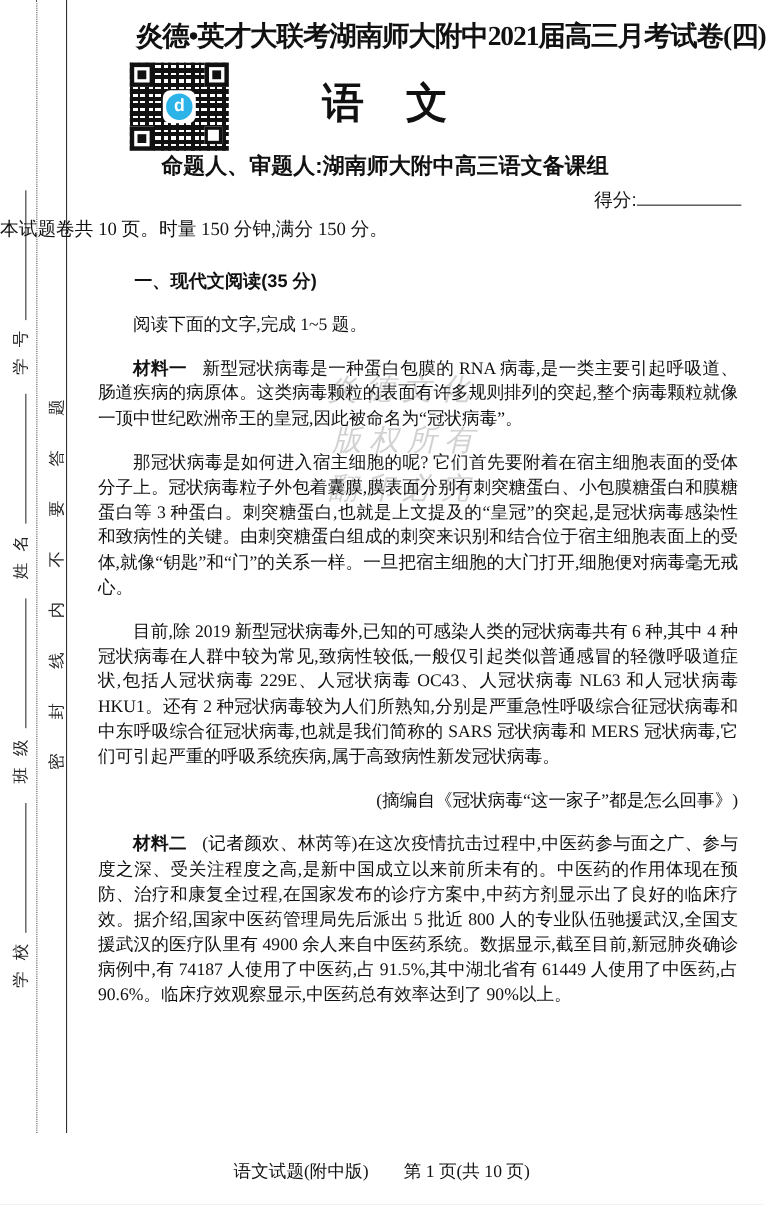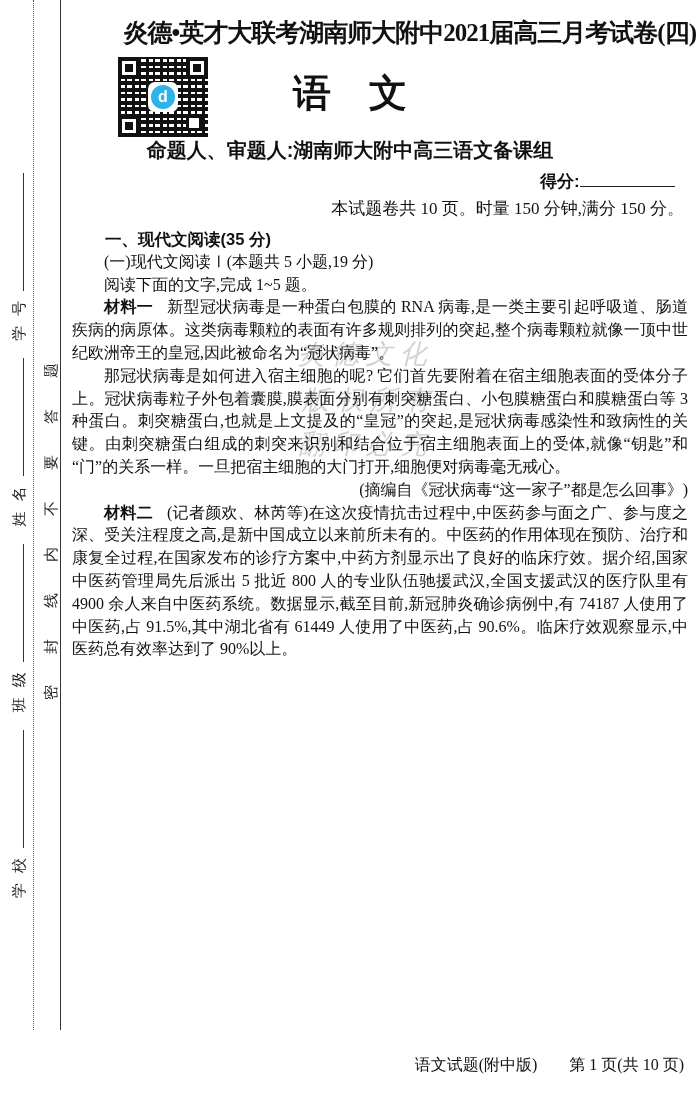--- a/index.html
+++ b/index.html
@@ -60,37 +60,37 @@
   }
   #subject-title {
     position:absolute; left:0; right:0; top:68px; text-align:center;
     font-size:38px; font-weight:bold; font-family:"Liberation Sans", sans-serif; z-index:1;
   }
   #setter-line {
     position:absolute; left:0; right:0; top:137px; text-align:center;
     font-size:20px; font-weight:bold; font-family:"Liberation Sans", sans-serif; z-index:1;
   }
   #score-line { position:absolute; left:540px; top:170px; font-size:17px; z-index:1; }
-  #score-label { font-weight:bold; font-family:"Liberation Sans", sans-serif; }
+  #score-label { font-weight:normal; font-family:"Liberation Sans", sans-serif; }
   #score-blank { display:inline-block; width:95px; height:15px; border-bottom:1px solid #222; }
-  #instructions { position:absolute; left:0; right:16px; top:197px; text-align:right; font-size:17px; z-index:1;padding-left:36px; }
+  #instructions { position:absolute; left:0; right:0; top:197px; text-align:left; font-size:17px; z-index:1; }
   
   #content {
     position:absolute; left:72px; right:12px; top:228px; z-index:1;
     font-size:16px; line-height:22.8px; text-align:justify; text-justify:inter-character;
   }
-  #content p { margin:0; text-indent:2em; }
+  #content p { margin:17px; text-indent:2em; }
   #section-heading {
     font-weight:bold; font-family:"Liberation Sans", sans-serif; text-indent:0; font-size:16.5px;
   }
   .mat-label { font-family:"Liberation Sans", sans-serif; font-weight:bold; margin-right:14px; }
   .mat-label:empty { display:none; }
   .attribution { text-align:right; text-indent:0 !important; }
   
-  #page-footer { position:absolute; left:0; right:16px; top:1055px; text-align:right; font-size:16px; z-index:1; }
+  #page-footer { position:absolute; left:0; right:6px; top:1055px; text-align:center; font-size:16px; z-index:1; }
 </style>
 </head>
 <body>
 
 <div id="page">
 
   <div id="seal-dotted-line" class="vline"></div>
   <div id="seal-solid-line" class="vline"></div>
 
   <div id="student-fields">
@@ -122,25 +122,25 @@
   <div id="setter-line">命题人、审题人:湖南师大附中高三语文备课组</div>
 
   <div id="score-line">
     <span id="score-label">得分:</span><span id="score-blank"></span>
   </div>
 
   <div id="instructions">本试题卷共 10 页。时量 150 分钟,满分 150 分。</div>
 
   <div id="content">
     <p id="section-heading">一、现代文阅读(35 分)</p>
-    <p>(一)现代文阅读Ⅰ(本题共 5 小题,19 分)</p>
     <p>阅读下面的文字,完成 1~5 题。</p>
 
     <p><b class="mat-label">材料一</b><span>新型冠状病毒是一种蛋白包膜的 RNA 病毒,是一类主要引起呼吸道、肠道疾病的病原体。这类病毒颗粒的表面有许多规则排列的突起,整个病毒颗粒就像一顶中世纪欧洲帝王的皇冠,因此被命名为“冠状病毒”。</span></p>
     <p><span>那冠状病毒是如何进入宿主细胞的呢? 它们首先要附着在宿主细胞表面的受体分子上。冠状病毒粒子外包着囊膜,膜表面分别有刺突糖蛋白、小包膜糖蛋白和膜糖蛋白等 3 种蛋白。刺突糖蛋白,也就是上文提及的“皇冠”的突起,是冠状病毒感染性和致病性的关键。由刺突糖蛋白组成的刺突来识别和结合位于宿主细胞表面上的受体,就像“钥匙”和“门”的关系一样。一旦把宿主细胞的大门打开,细胞便对病毒毫无戒心。</span></p>
+    <p><span>目前,除 2019 新型冠状病毒外,已知的可感染人类的冠状病毒共有 6 种,其中 4 种冠状病毒在人群中较为常见,致病性较低,一般仅引起类似普通感冒的轻微呼吸道症状,包括人冠状病毒 229E、人冠状病毒 OC43、人冠状病毒 NL63 和人冠状病毒 HKU1。还有 2 种冠状病毒较为人们所熟知,分别是严重急性呼吸综合征冠状病毒和中东呼吸综合征冠状病毒,也就是我们简称的 SARS 冠状病毒和 MERS 冠状病毒,它们可引起严重的呼吸系统疾病,属于高致病性新发冠状病毒。</span></p>
 
     <p class="attribution">(摘编自《冠状病毒“这一家子”都是怎么回事》)</p>
 
     <p><b class="mat-label">材料二</b><span>(记者颜欢、林芮等)在这次疫情抗击过程中,中医药参与面之广、参与度之深、受关注程度之高,是新中国成立以来前所未有的。中医药的作用体现在预防、治疗和康复全过程,在国家发布的诊疗方案中,中药方剂显示出了良好的临床疗效。据介绍,国家中医药管理局先后派出 5 批近 800 人的专业队伍驰援武汉,全国支援武汉的医疗队里有 4900 余人来自中医药系统。数据显示,截至目前,新冠肺炎确诊病例中,有 74187 人使用了中医药,占 91.5%,其中湖北省有 61449 人使用了中医药,占 90.6%。临床疗效观察显示,中医药总有效率达到了 90%以上。</span></p>
   </div>
 
   <div id="page-footer">语文试题(附中版)　　第 1 页(共 10 页)</div>
 
 </div>
 

